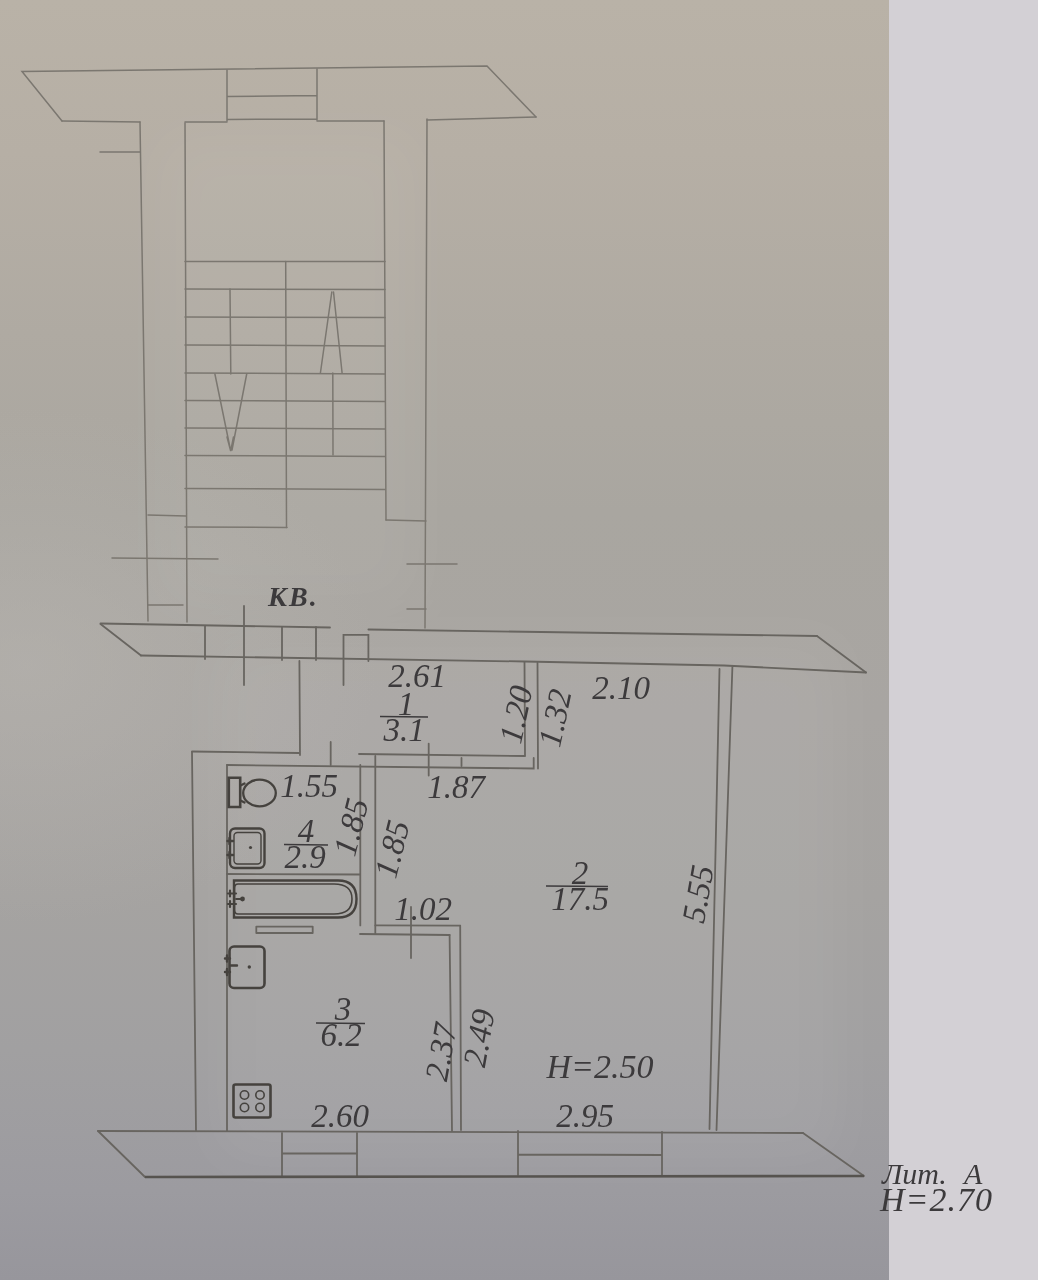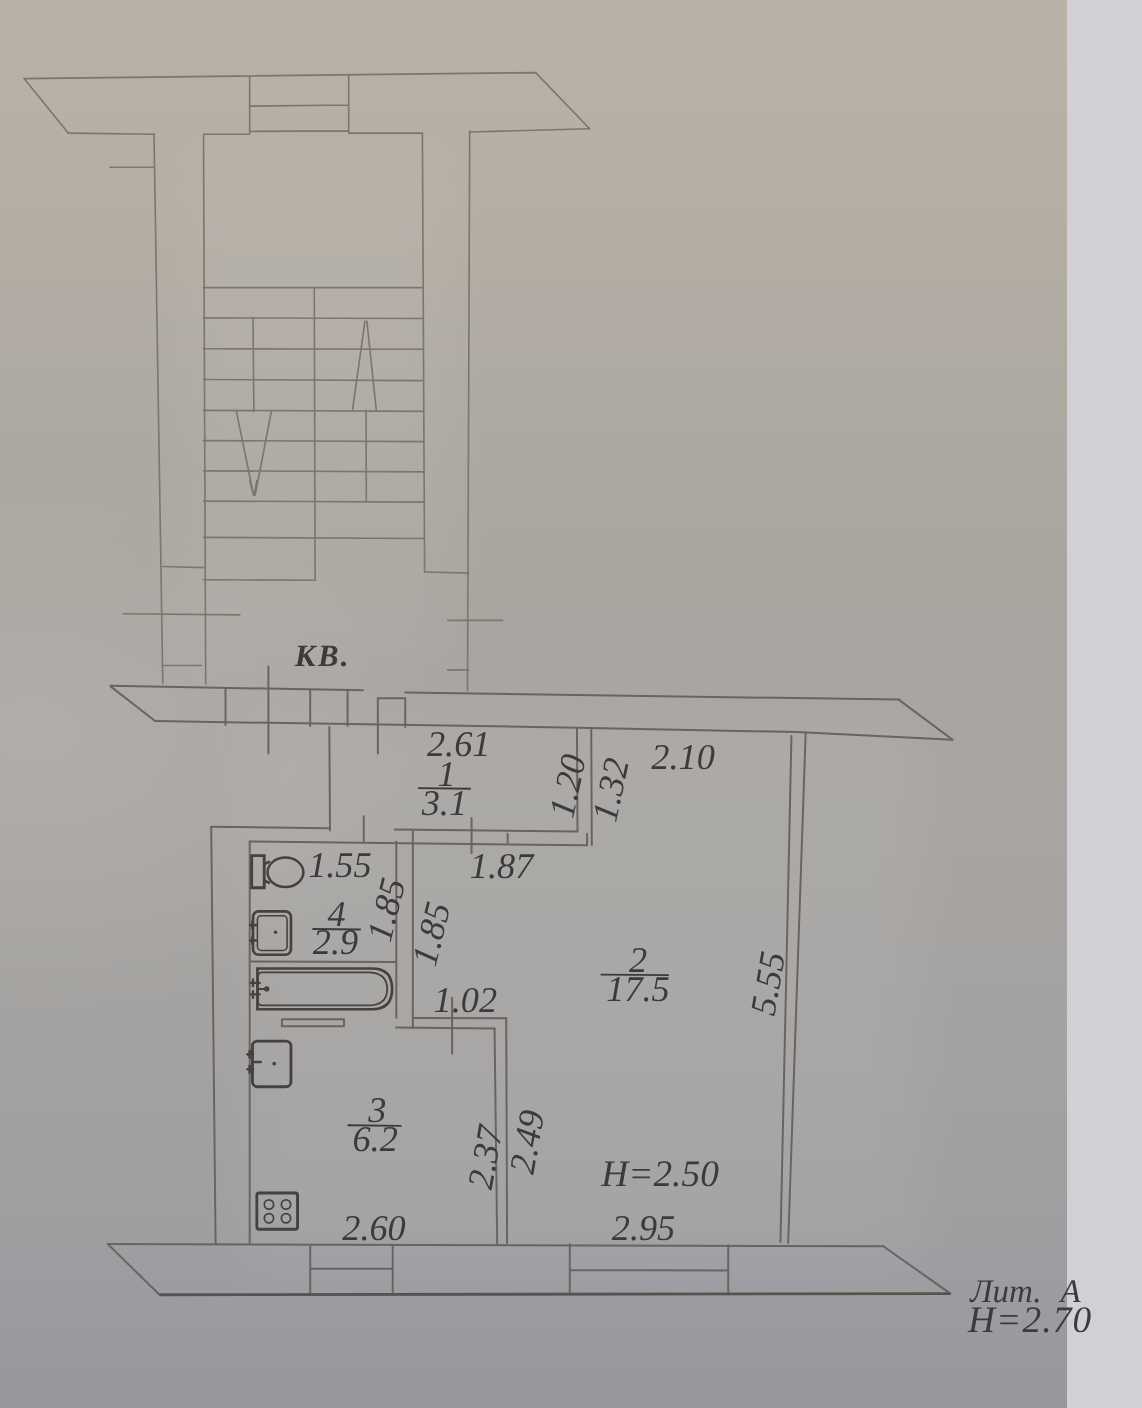--- a/index.html
+++ b/index.html
@@ -1,18 +1,18 @@
 <!DOCTYPE html>
 <html><head>
 <meta charset="utf-8">
 <style>
   html,body{margin:0;padding:0;}
   body{width:1038px;height:1280px;overflow:hidden;
        background:#d3d0d5;font-family:"Liberation Serif", serif;}
-  .page{position:relative;width:970px;height:1280px;
+  .page{position:relative;width:889px;height:1280px;
         background:
           radial-gradient(ellipse 55% 28% at 3% 52%, rgba(184,181,176,0.55), rgba(184,181,176,0.0) 72%),
           linear-gradient(180deg, #b9b2a7 0%, #b6afa5 12%, #afaaa2 26%, #a9a6a0 40%, #a8a5a2 56%, #a5a3a1 70%, #a1a0a1 82%, #9c9ba0 93%, #97969c 100%);}
   svg{position:absolute;left:0;top:0;filter:blur(0.3px);}
   text{fill:#3c3a3c;}
   .dim{font-size:33px;font-style:italic;}
   .big{font-size:34px;font-style:italic;}
 </style>
 </head>
 <body>

